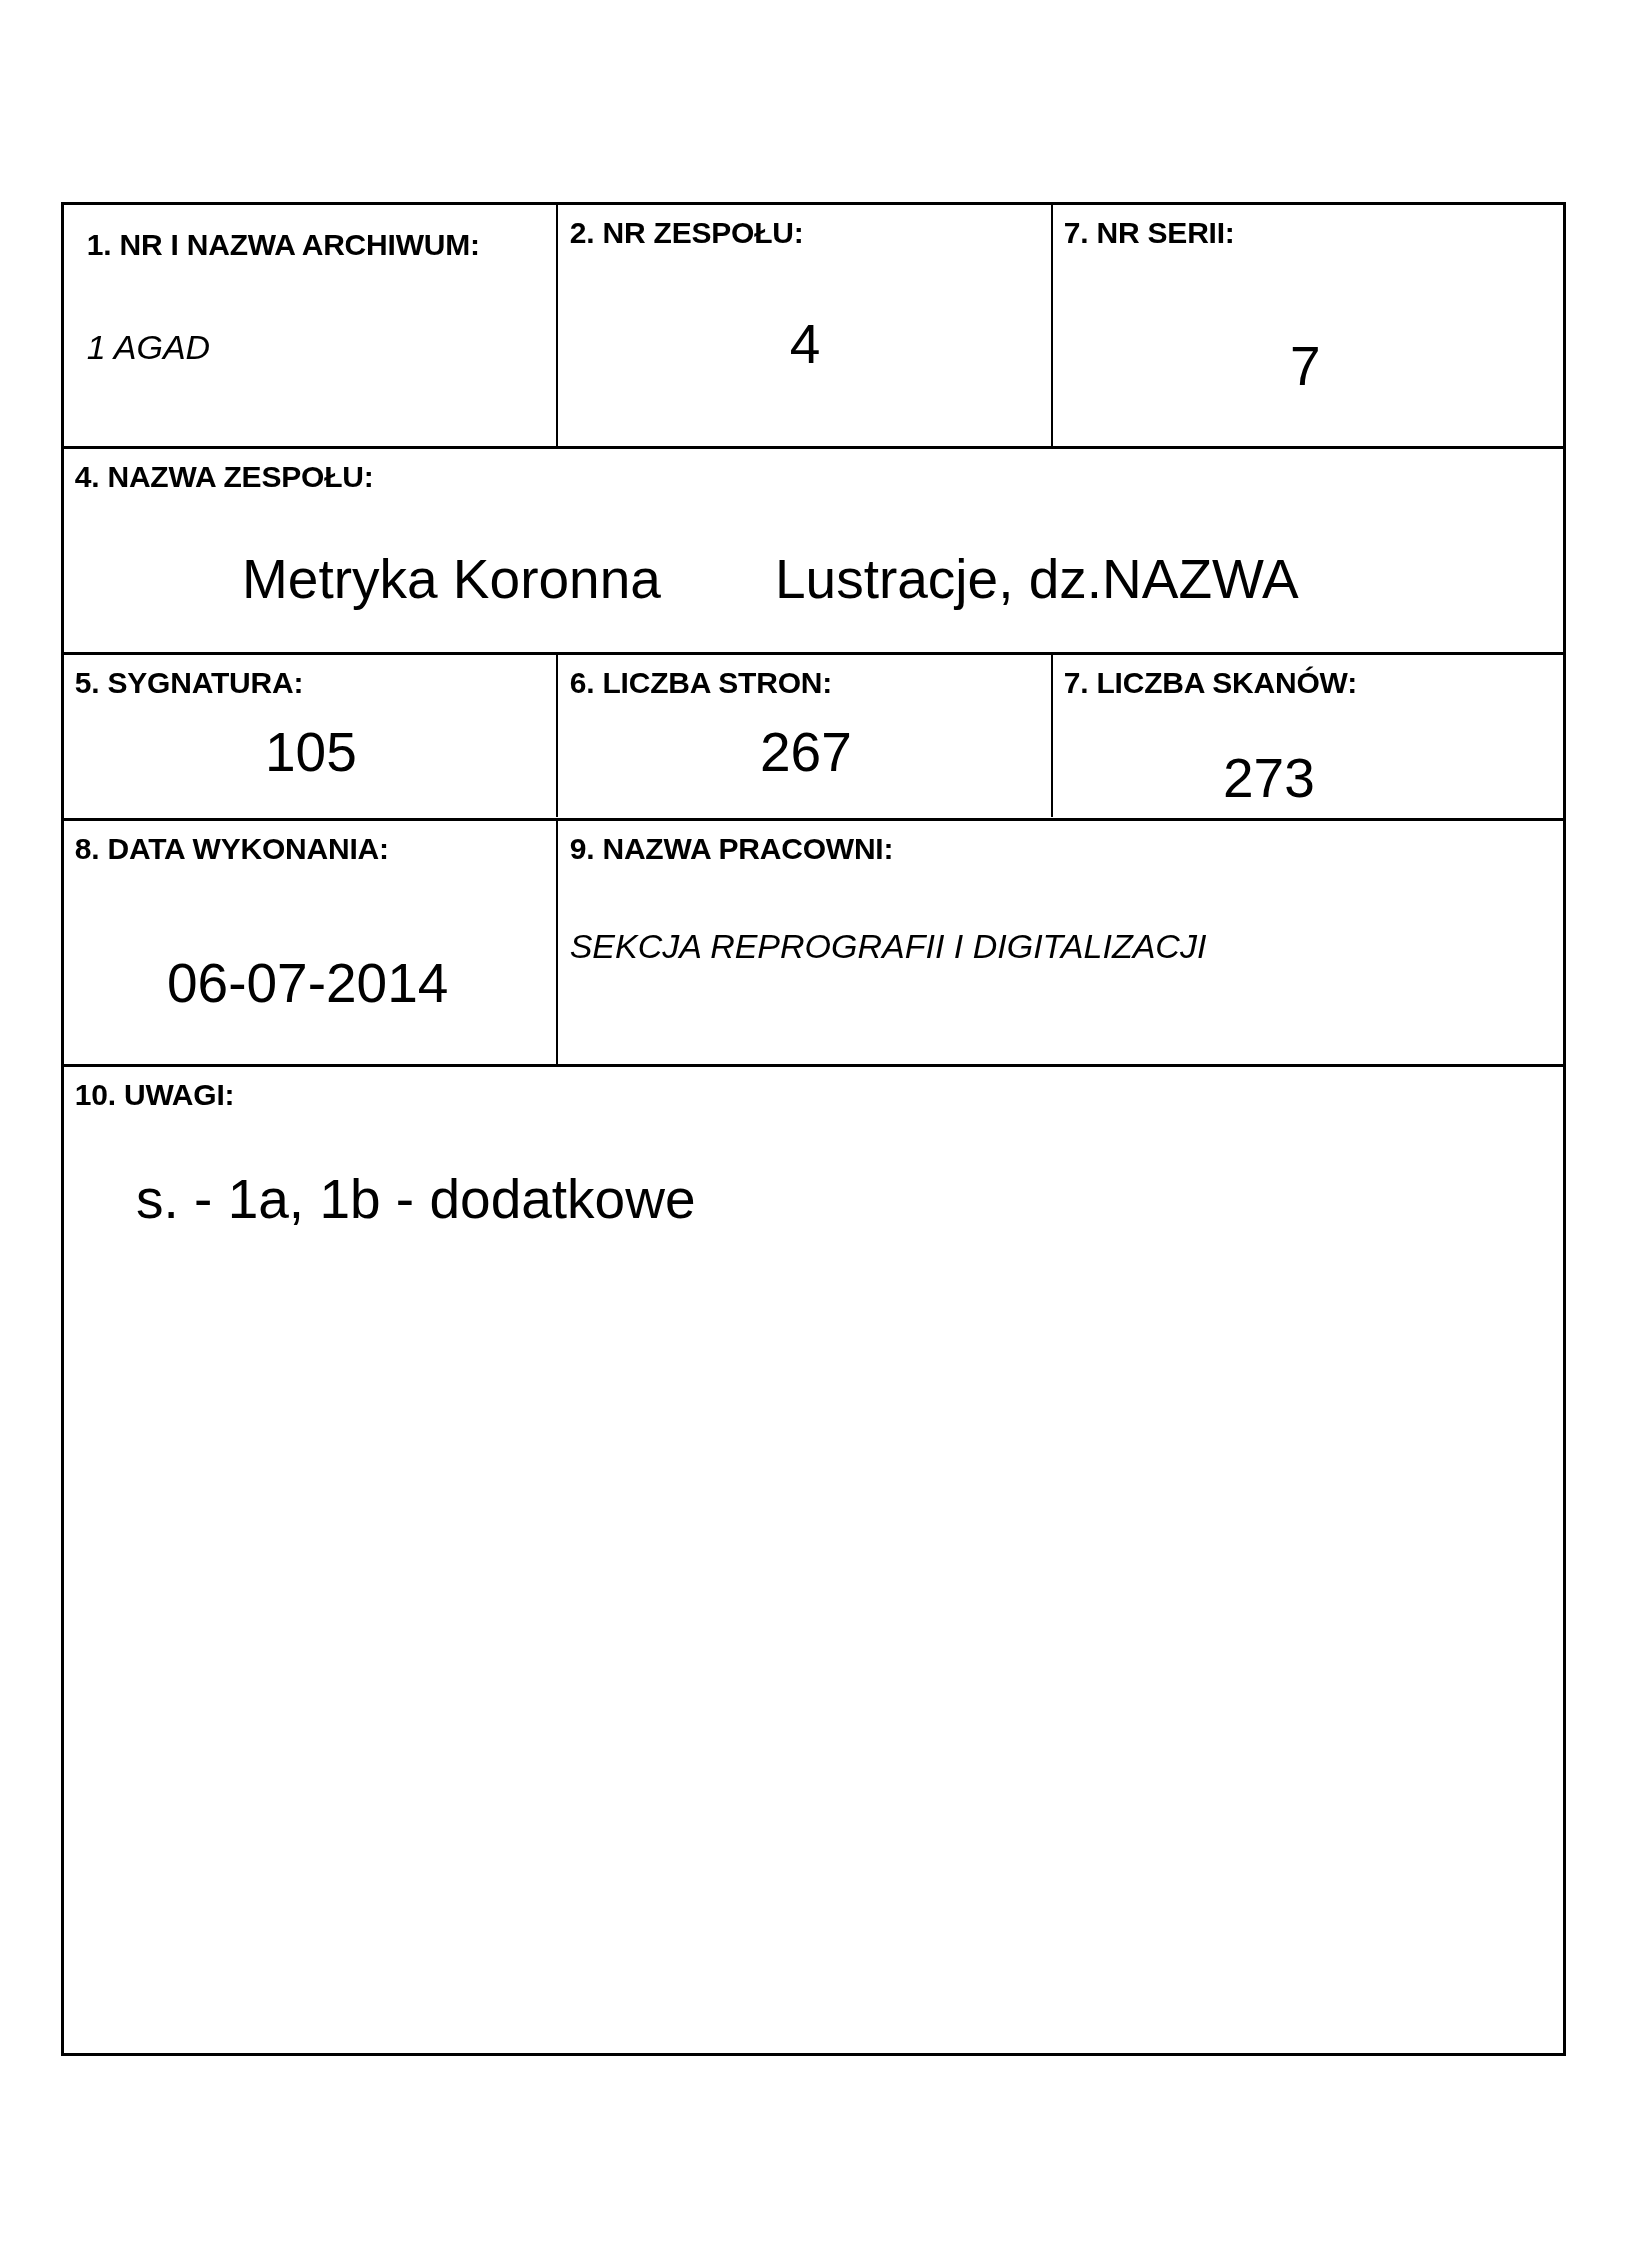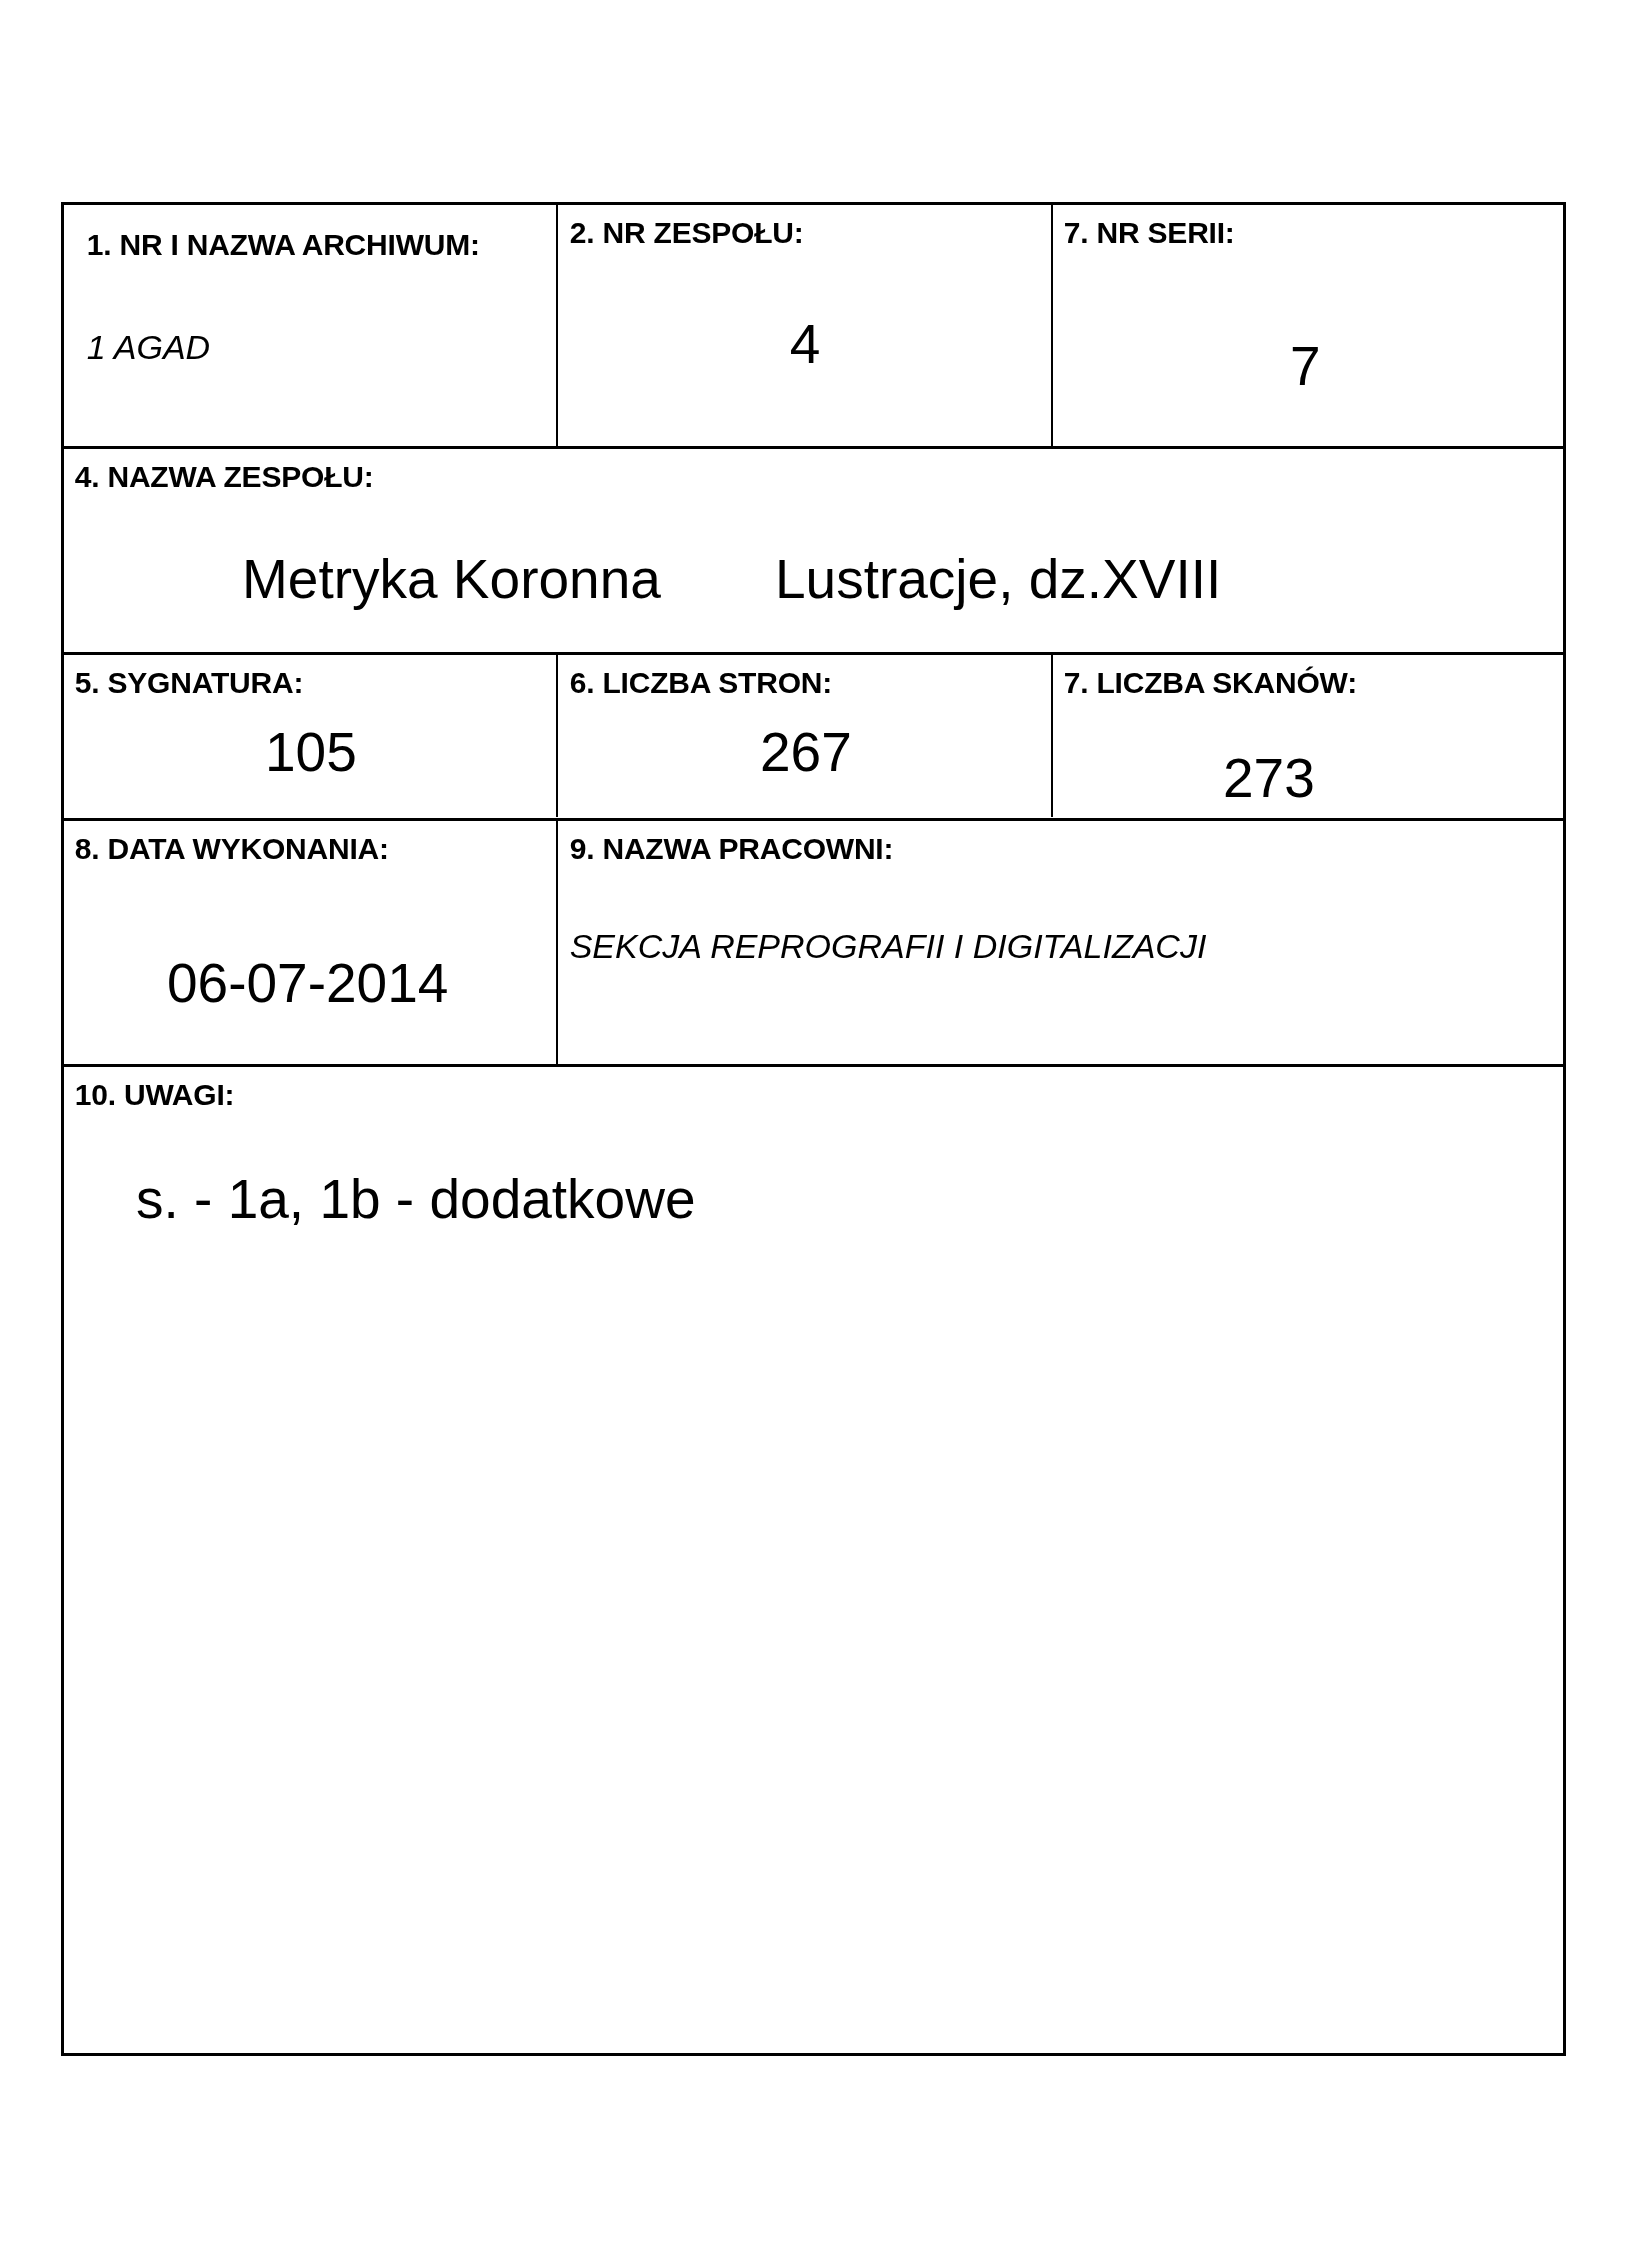--- a/index.html
+++ b/index.html
@@ -92,21 +92,21 @@
   </div>
 
   <div class="cell" style="left:989px; top:0; width:509px; height:241px;">
     <div class="label">7. NR SERII:</div>
     <div class="value" style="left:237px; top:129px;">7</div>
   </div>
 
   <div class="cell" style="left:0; top:244px; width:1499px; height:203px;">
     <div class="label">4. NAZWA ZESPOŁU:</div>
     <div class="value" style="left:178px; top:98px;">Metryka  Koronna</div>
-    <div class="value" style="left:711px; top:98px;">Lustracje, dz.XVIII</div>
+    <div class="value" style="left:711px; top:98px;">Lustracje, dz.NAZWA</div>
   </div>
 
   <div class="cell" style="left:0; top:450px; width:492px; height:162px;">
     <div class="label">5. SYGNATURA:</div>
     <div class="value" style="left:201px; top:65px;">105</div>
   </div>
 
   <div class="cell" style="left:495px; top:450px; width:492px; height:162px;">
     <div class="label">6. LICZBA STRON:</div>
     <div class="value" style="left:201px; top:65px;">267</div>

